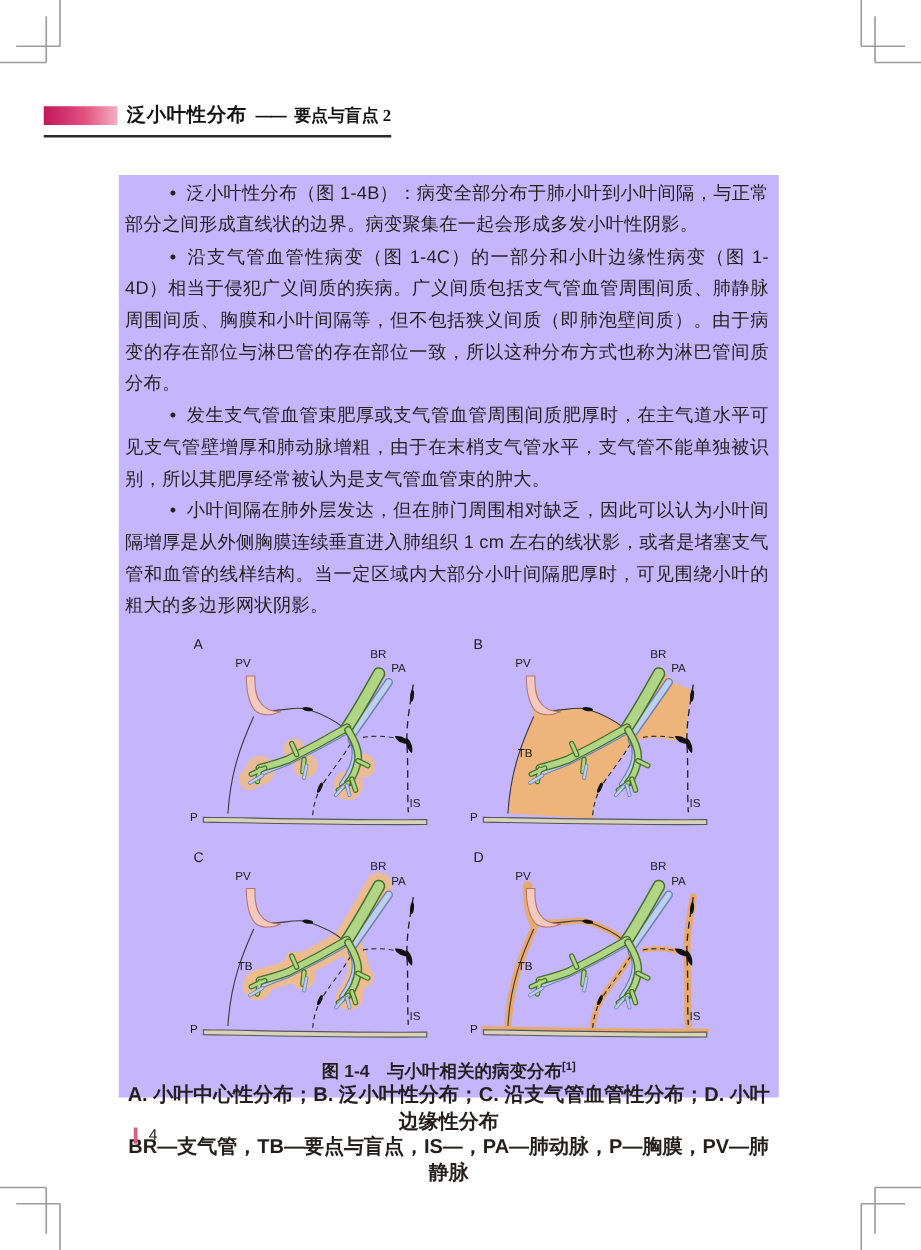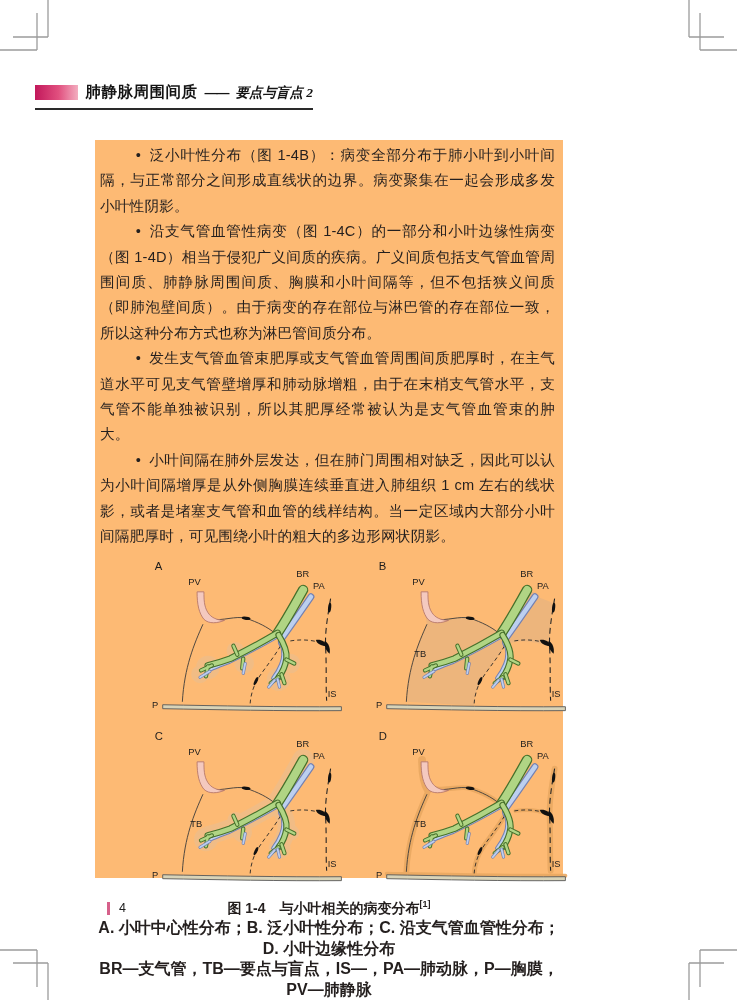--- a/index.html
+++ b/index.html
@@ -8,25 +8,25 @@
   .cropmarks{position:absolute;left:0;top:0;width:737px;height:1000px;pointer-events:none;}
   .cropmarks line{stroke:#9b9b9b;stroke-width:1.3;}
 
   
   .header{position:absolute;left:35px;top:82px;width:278px;display:flex;align-items:center;
           gap:7px;border-bottom:2px solid #2a2a2a;padding-bottom:5px;}
   .hbar{display:inline-block;width:64px;height:15px;
         background:linear-gradient(90deg,#c2185b 0%,#e1507f 55%,#f3aec0 100%);}
   .htitle{font-weight:bold;font-size:15.5px;color:#141414;letter-spacing:.5px;white-space:nowrap;}
   .hdash{font-weight:bold;font-size:13px;color:#141414;letter-spacing:-1px;white-space:nowrap;}
-  .hsub{font-family:"Liberation Serif",serif;font-style:italic;font-weight:bold;
+  .hsub{font-family:"Liberation Serif",serif;font-weight:bold;
         font-size:13.5px;color:#141414;white-space:nowrap;}
 
   
-  .content{position:absolute;left:95px;top:140px;width:468px;height:738px;background:#fdba74;}
+  .content{position:absolute;left:95px;top:140px;width:528px;height:738px;background:#c4b5fd;}
   .bodytext{padding:3px 8px 0 5px;}
   .bodytext p{margin:0;font-size:14.6px;line-height:25.4px;color:#241f1e;
               text-align:justify;text-indent:2.45em;letter-spacing:.2px;}
   .blt{margin-right:.55em;}
 
   
   .figgrid{width:440px;margin:6px 0 0 52px;display:flex;flex-wrap:wrap;gap:8px;}
   .panel{width:216px;height:162px;}
   .panel text{font-family:"Liberation Sans",sans-serif;font-size:9.5px;fill:#1c1c1c;}
   .panel text.pletter{font-size:11.5px;}
@@ -61,21 +61,21 @@
   <line x1="37" y1="950" x2="37" y2="987"></line>
     <line x1="0" y1="950" x2="37" y2="950"></line>
   <line x1="689" y1="963" x2="689" y2="1000"></line>
     <line x1="689" y1="963" x2="724" y2="963"></line>
   <line x1="700" y1="950" x2="700" y2="987"></line>
     <line x1="700" y1="950" x2="737" y2="950"></line>
 </svg>
 
 <div class="header">
   <span class="hbar"></span>
-  <span class="htitle">肺静脉周围间质</span>
+  <span class="htitle">泛小叶性分布</span>
   <span class="hdash">——</span>
   <span class="hsub">要点与盲点 2</span>
 </div>
 
 <svg width="0" height="0" style="position:absolute">
   <defs>
     <g id="lobule-base">
       <path class="ln" d="M57,68 C48,88 38,112 36,147"></path>
       <path class="ln" d="M63,63 C78,65 90,59 101,62 C113,66 123,71 130,77"></path>
       <ellipse cx="101" cy="62" rx="4.5" ry="1.6" fill="#111" transform="rotate(8 101 62)"></ellipse>

